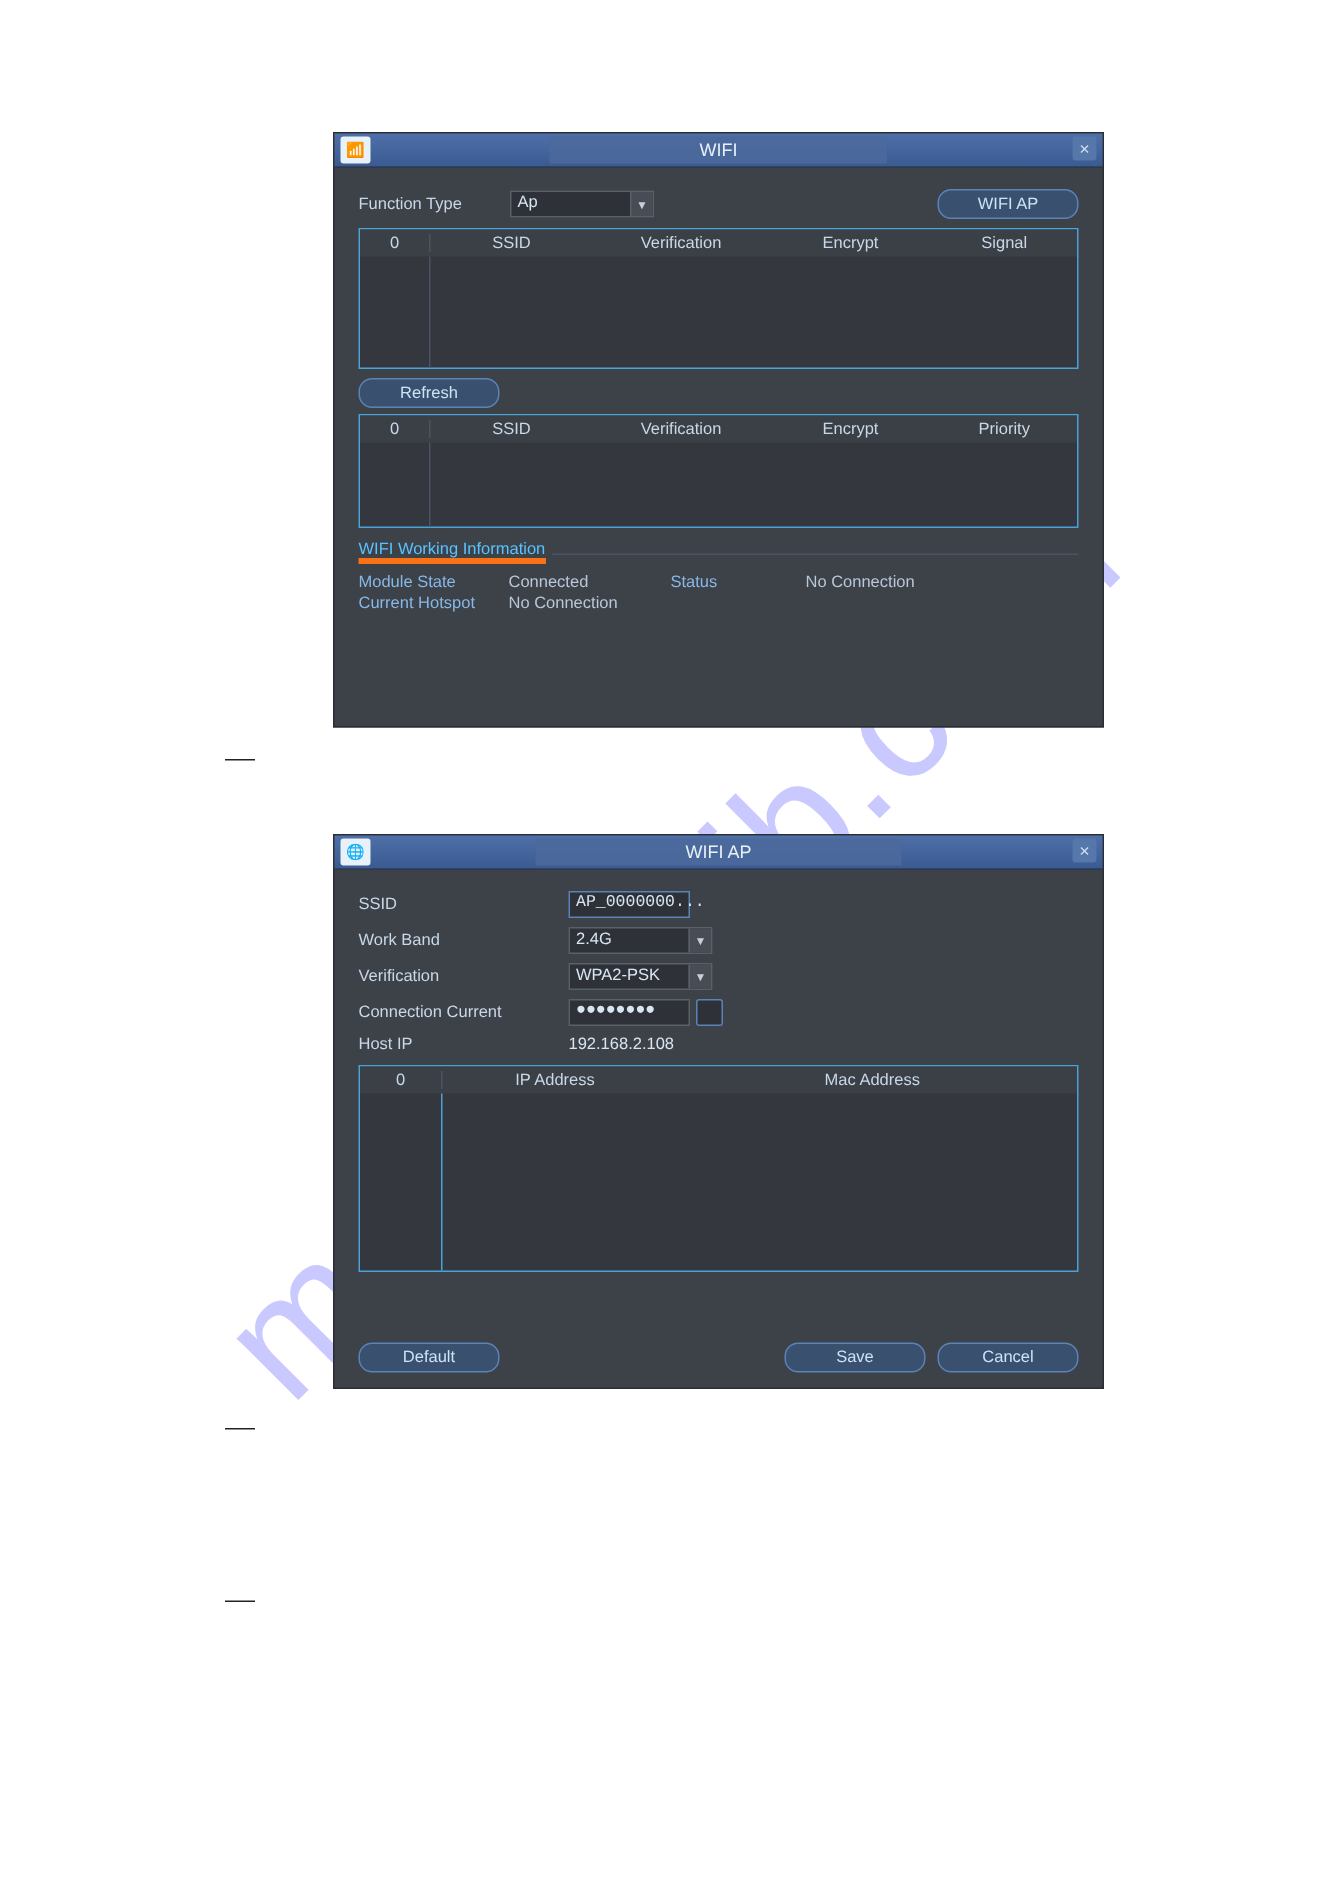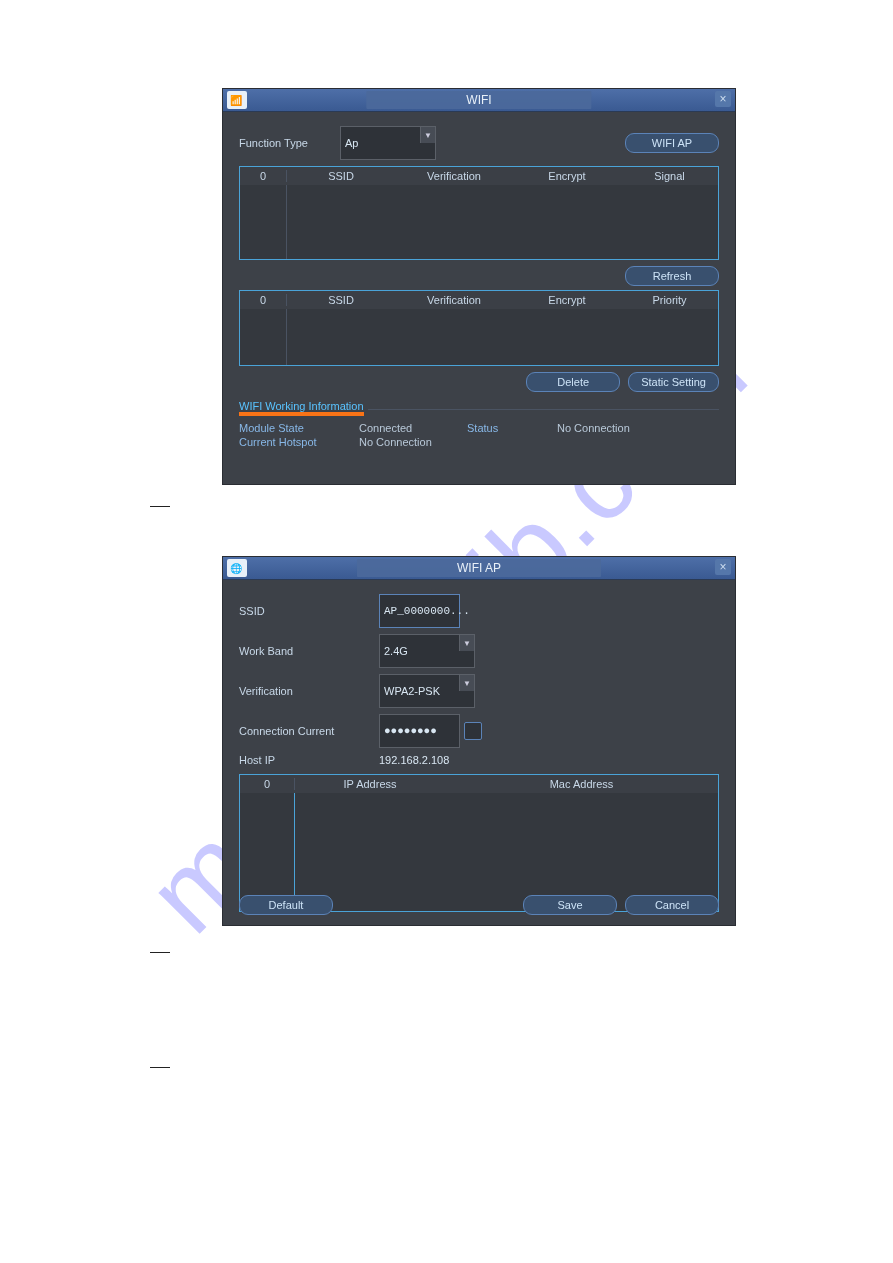--- a/index.html
+++ b/index.html
@@ -77,25 +77,24 @@
   .content { padding: 14px 16px 10px 16px; }
 
   .row { display: flex; align-items: center; margin-bottom: 6px; }
   .label { color: #c8d8e8; }
   .label-w1 { width: 140px; }
 
   .select, .input {
     background: #2e3238;
     border: 1px solid #5b6068;
     height: 18px;
-    padding: 16px 4px;
+    padding: 1px 4px;
     color: #d8e6f2;
     font-size: 11px;
     display: flex;
-    align-items: center;
     box-sizing: border-box;
     position: relative;
   }
   .select { width: 96px; }
   .input { width: 81px; font-family: Liberation Mono, monospace; }
   .select-arrow {
     position: absolute; right: 0; top: 0;
     width: 14px; height: 16px;
     background: #474c55;
     border-left: 1px solid #5b6068;
@@ -128,28 +127,28 @@
     height: 18px;
     align-items: center;
     background: #3b3f46;
     color: #c8d8e8;
   }
   .grid-head > div { text-align: center; border-right: 0px solid #4aa3d8; }
   .grid-col0 { width: 46px; border-right: 1px solid #4a5362 !important; }
   .grid-body { height: 74px; display:flex; }
   .grid-body .grid-col0 { border-right: 1px solid #4aa3d8; }
 
-  .rightbar { display:flex; justify-content:flex-end; margin-top:6px; gap:8px;}
+  .rightbar { display:flex; justify-content:flex-start; margin-top:6px; gap:8px;}
 
   .section-title { color:#59c3ff; margin-top: 8px; border-bottom: 4px solid #f97316; display:inline-block; }
   .section-line { border-bottom: 1px solid #4a5362; flex:1; margin-left:4px; margin-top:10px; height:0; }
 
   .status-grid { margin-top:6px; }
   .status-grid .srow { display:flex; margin-bottom:2px; color:#b8c8d8;}
-  .srow .sl1 { width: 120px; color:#88b8e8;}
+  .srow .sl1 { width: 100px; color:#88b8e8;}
   .srow .sv1 { width: 108px; }
   .srow .sl2 { width: 90px; color:#88b8e8;}
   .srow .sv2 { }
 
   .page-text {
     position: absolute;
     left: 150px;
     font-size: 12px;
     color: #222;
     z-index: 0;
@@ -220,24 +219,20 @@
         <div style="width:108px">SSID</div>
         <div style="width:118px">Verification</div>
         <div style="width:108px">Encrypt</div>
         <div style="flex:1">Priority</div>
       </div>
       <div class="grid-body" style="height:56px">
         <div class="grid-col0"></div>
       </div>
     </div>
 
-    <div class="rightbar">
-      <div class="btn btn-wide">Delete</div>
-      <div class="btn">Static Setting</div>
-    </div>
 
     <div style="display:flex; align-items:center;">
       <div class="section-title">WIFI Working Information</div>
       <div class="section-line"></div>
     </div>
 
     <div class="status-grid">
       <div class="srow">
         <div class="sl1">Module State</div>
         <div class="sv1">Connected</div>

